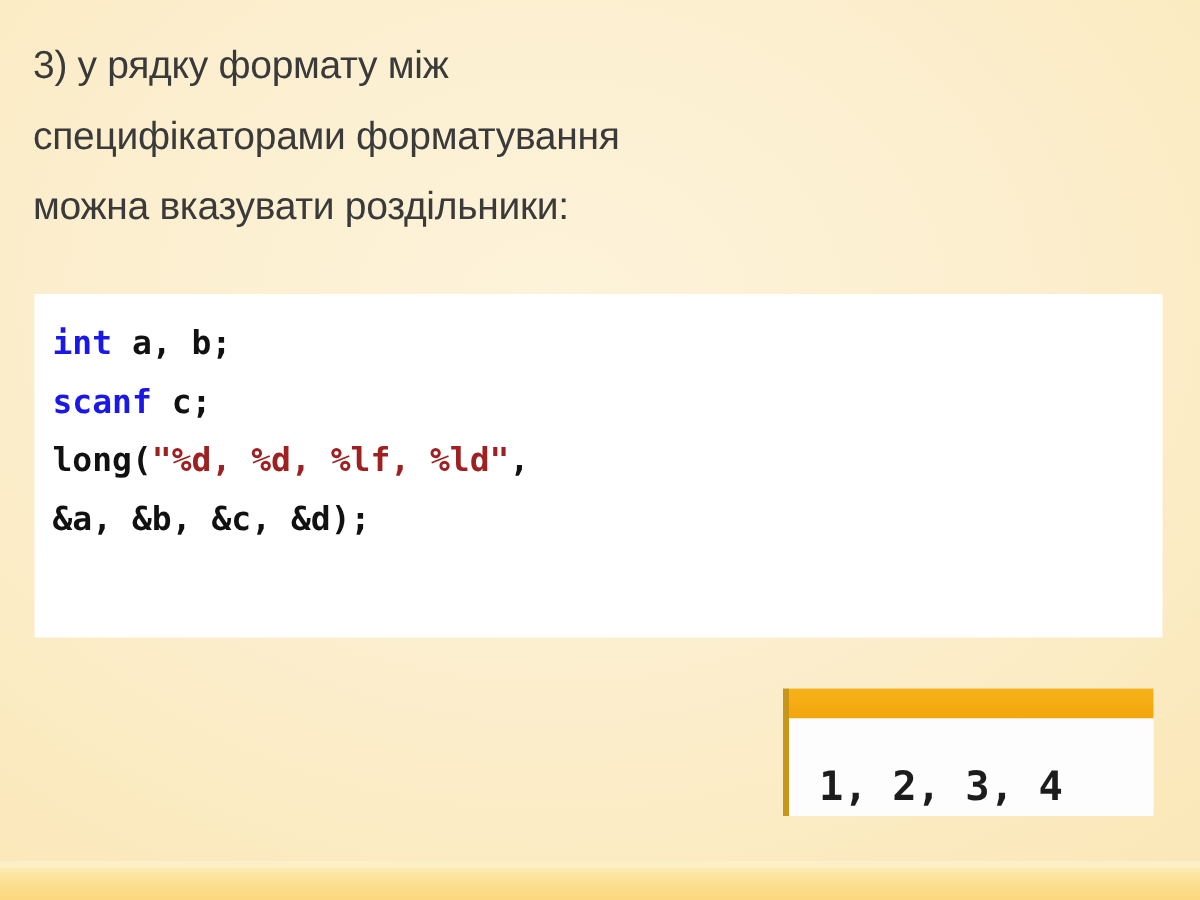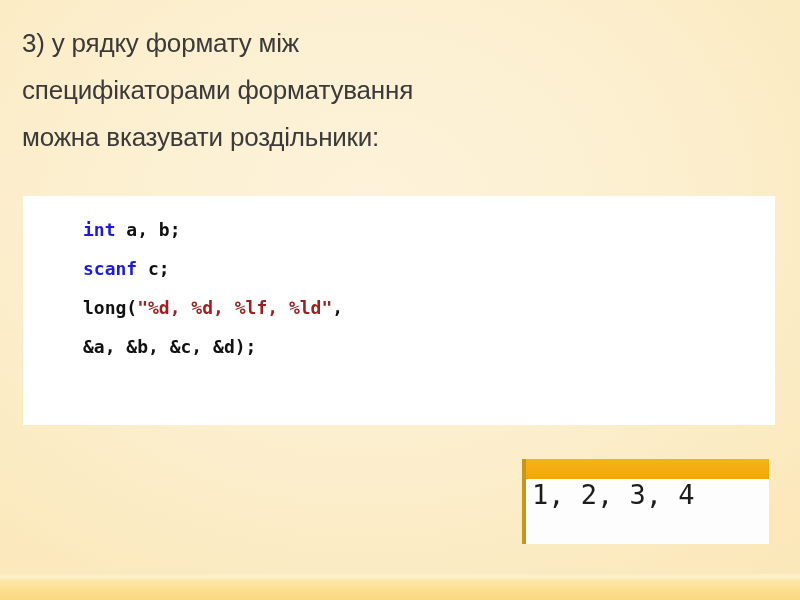--- a/index.html
+++ b/index.html
@@ -52,26 +52,25 @@
     top: 196px;
     width: 752px;
     height: 229px;
     background: #ffffff;
     box-sizing: border-box;
     padding: 14px 16px 0 12px;
   }
 
   .code-line {
     font-family: "DejaVu Sans Mono", "Liberation Mono", monospace;
-    font-size: 18px;
+    font-size: 22px;
     line-height: 39px;
     color: #111111;
     font-weight: bold;
     white-space: pre;
-    margin-left: 48px;
   }
   .kw   { color: #1a18e8; }
   .str  { color: #9e2020; }
   .code-line.indented {
     text-align: left;
     padding-right: 22px;
   }
 
   
   #output-shot {
@@ -85,22 +84,23 @@
     border-left: 4px solid #c8961d;
   }
   #output-titlebar {
     height: 20px;
     background: linear-gradient(to bottom, #f6b31a 0%, #f5ac12 50%, #f3a50c 100%);
   }
   #output-body {
     height: 61px;
     background: #fdfdfd;
     display: flex;
-    align-items: flex-start;
-    padding-left: 6px;
+    align-items: flex-end;
+    padding-left: 20px;
+    font-weight: bold;
   }
   #output-text {
     font-family: "DejaVu Sans Mono", "Liberation Mono", monospace;
     font-size: 27px;
     color: #1c1c1c;
     white-space: pre;
   }
 </style>
 </head>
 <body>

